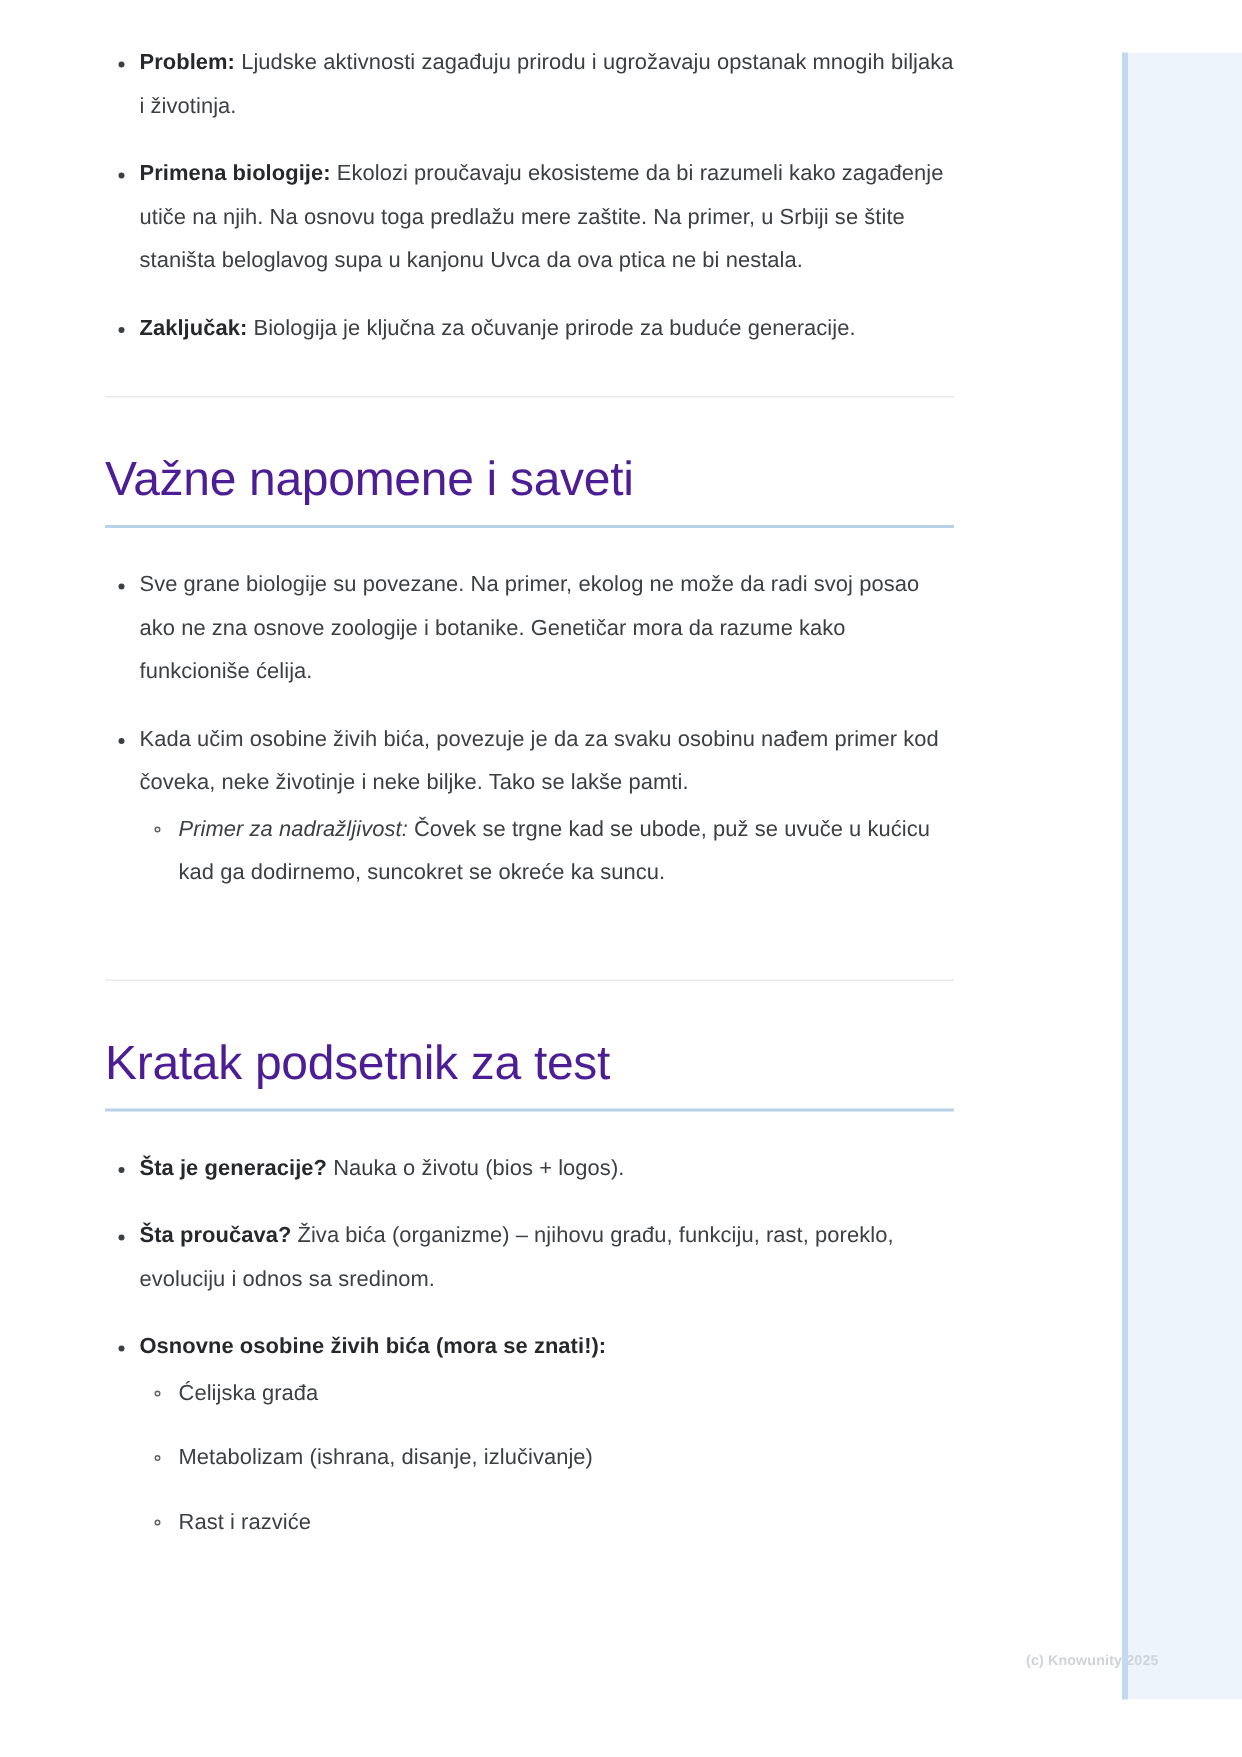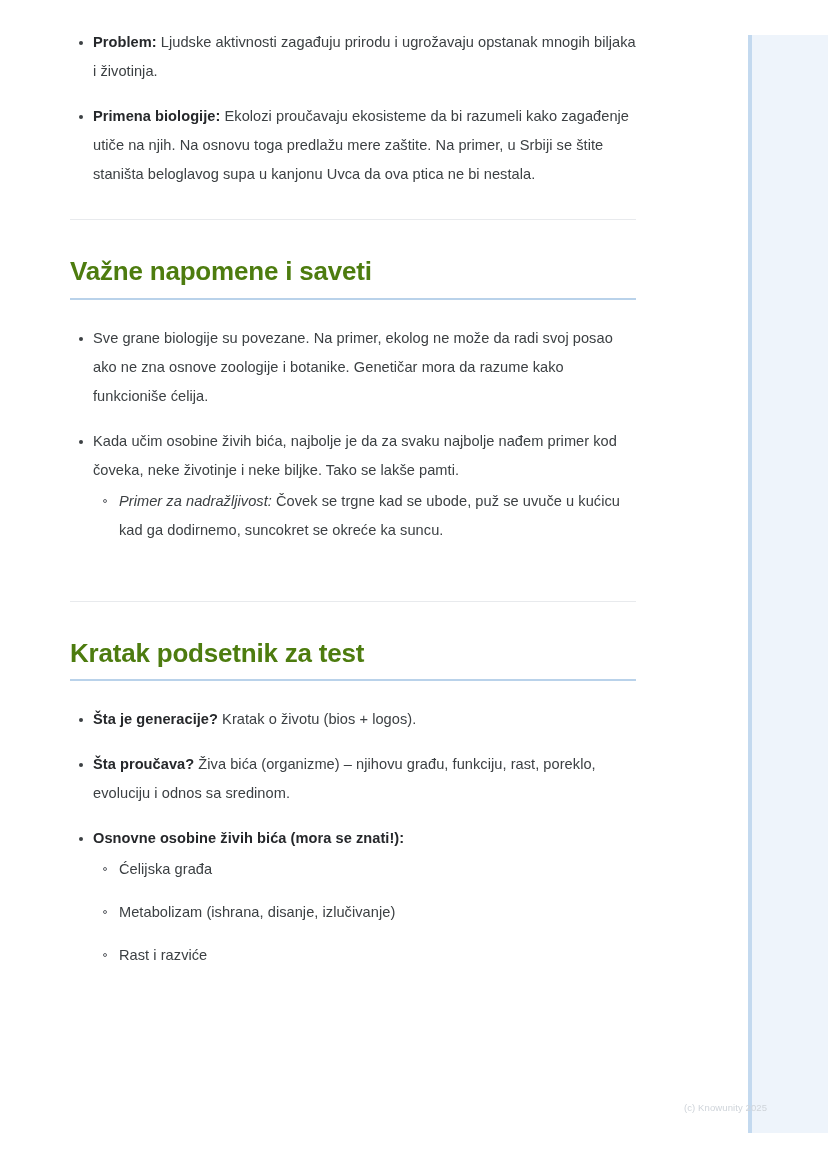--- a/index.html
+++ b/index.html
@@ -113,23 +113,23 @@
     font-weight: bold;
     color: #26282b;
   }
   .it {
     font-style: italic;
     text-align: center;
   }
 
   
   .section-heading {
-    font-size: 26px;
-    font-weight: bold;
-    color: #4d7c0f;
+    font-size: 32px;
+    font-weight: normal;
+    color: #4c1d95;
     letter-spacing: -0.2px;
     margin: 0;
     padding: 0 0 11px 0;
     border-bottom: 2px solid #b9d2ea;
     line-height: 1.18;
   }
 
   
   .rule {
     height: 1px;
@@ -152,56 +152,60 @@
 
   
   .watermark {
     position: absolute;
     left: 684px;
     top: 1102px;
     font-size: 9.5px;
     color: #cfd4da;
     letter-spacing: 0.1px;
     white-space: nowrap;
+    font-weight: bold;
   }
 
   .sp-30 { height: 30px; }
   .sp-24 { height: 24px; }
   .sp-26 { height: 26px; }
   .sp-36 { height: 36px; }
 </style>
 </head>
 <body>
 
 <div class="doc">
   <div class="content">
 
     <ul class="lvl1">
       <li>
         <span class="b">Problem:</span><span> Ljudske aktivnosti zagađuju prirodu i ugrožavaju opstanak mnogih biljaka i životinja.</span>
       </li>
       <li>
         <span class="b">Primena biologije:</span><span> Ekolozi proučavaju ekosisteme da bi razumeli kako zagađenje utiče na njih. Na osnovu toga predlažu mere zaštite. Na primer, u Srbiji se štite staništa beloglavog supa u kanjonu Uvca da ova ptica ne bi nestala.</span>
       </li>
+      <li>
+        <span class="b">Zaključak:</span><span> Biologija je ključna za očuvanje prirode za buduće generacije.</span>
+      </li>
     </ul>
 
     <div class="sp-30"></div>
     <hr class="rule">
     <div class="sp-36"></div>
 
     <h2 class="section-heading">Važne napomene i saveti</h2>
 
     <div class="sp-24"></div>
 
     <ul class="lvl1">
       <li>
         <span>Sve grane biologije su povezane. Na primer, ekolog ne može da radi svoj posao ako ne zna osnove zoologije i botanike. Genetičar mora da razume kako funkcioniše ćelija.</span>
       </li>
       <li>
-        <span>Kada učim osobine živih bića, najbolje je da za svaku najbolje nađem primer kod čoveka, neke životinje i neke biljke. Tako se lakše pamti.</span>
+        <span>Kada učim osobine živih bića, povezuje je da za svaku osobinu nađem primer kod čoveka, neke životinje i neke biljke. Tako se lakše pamti.</span>
         <ul class="lvl2">
           <li>
             <span class="it">Primer za nadražljivost:</span><span> Čovek se trgne kad se ubode, puž se uvuče u kućicu kad ga dodirnemo, suncokret se okreće ka suncu.</span>
           </li>
         </ul>
       </li>
     </ul>
 
     <div class="sp-26"></div>
 
@@ -209,21 +213,21 @@
     <div class="sp-30"></div>
     <hr class="rule">
     <div class="sp-36"></div>
 
     <h2 class="section-heading">Kratak podsetnik za test</h2>
 
     <div class="sp-24"></div>
 
     <ul class="lvl1">
       <li>
-        <span class="b">Šta je generacije?</span><span> Kratak o životu (bios + logos).</span>
+        <span class="b">Šta je generacije?</span><span> Nauka o životu (bios + logos).</span>
       </li>
       <li>
         <span class="b">Šta proučava?</span><span> Živa bića (organizme) – njihovu građu, funkciju, rast, poreklo, evoluciju i odnos sa sredinom.</span>
       </li>
       <li>
         <span class="b">Osnovne osobine živih bića (mora se znati!):</span><span></span>
         <ul class="lvl2">
           <li>
             <span>Ćelijska građa</span>
           </li>

